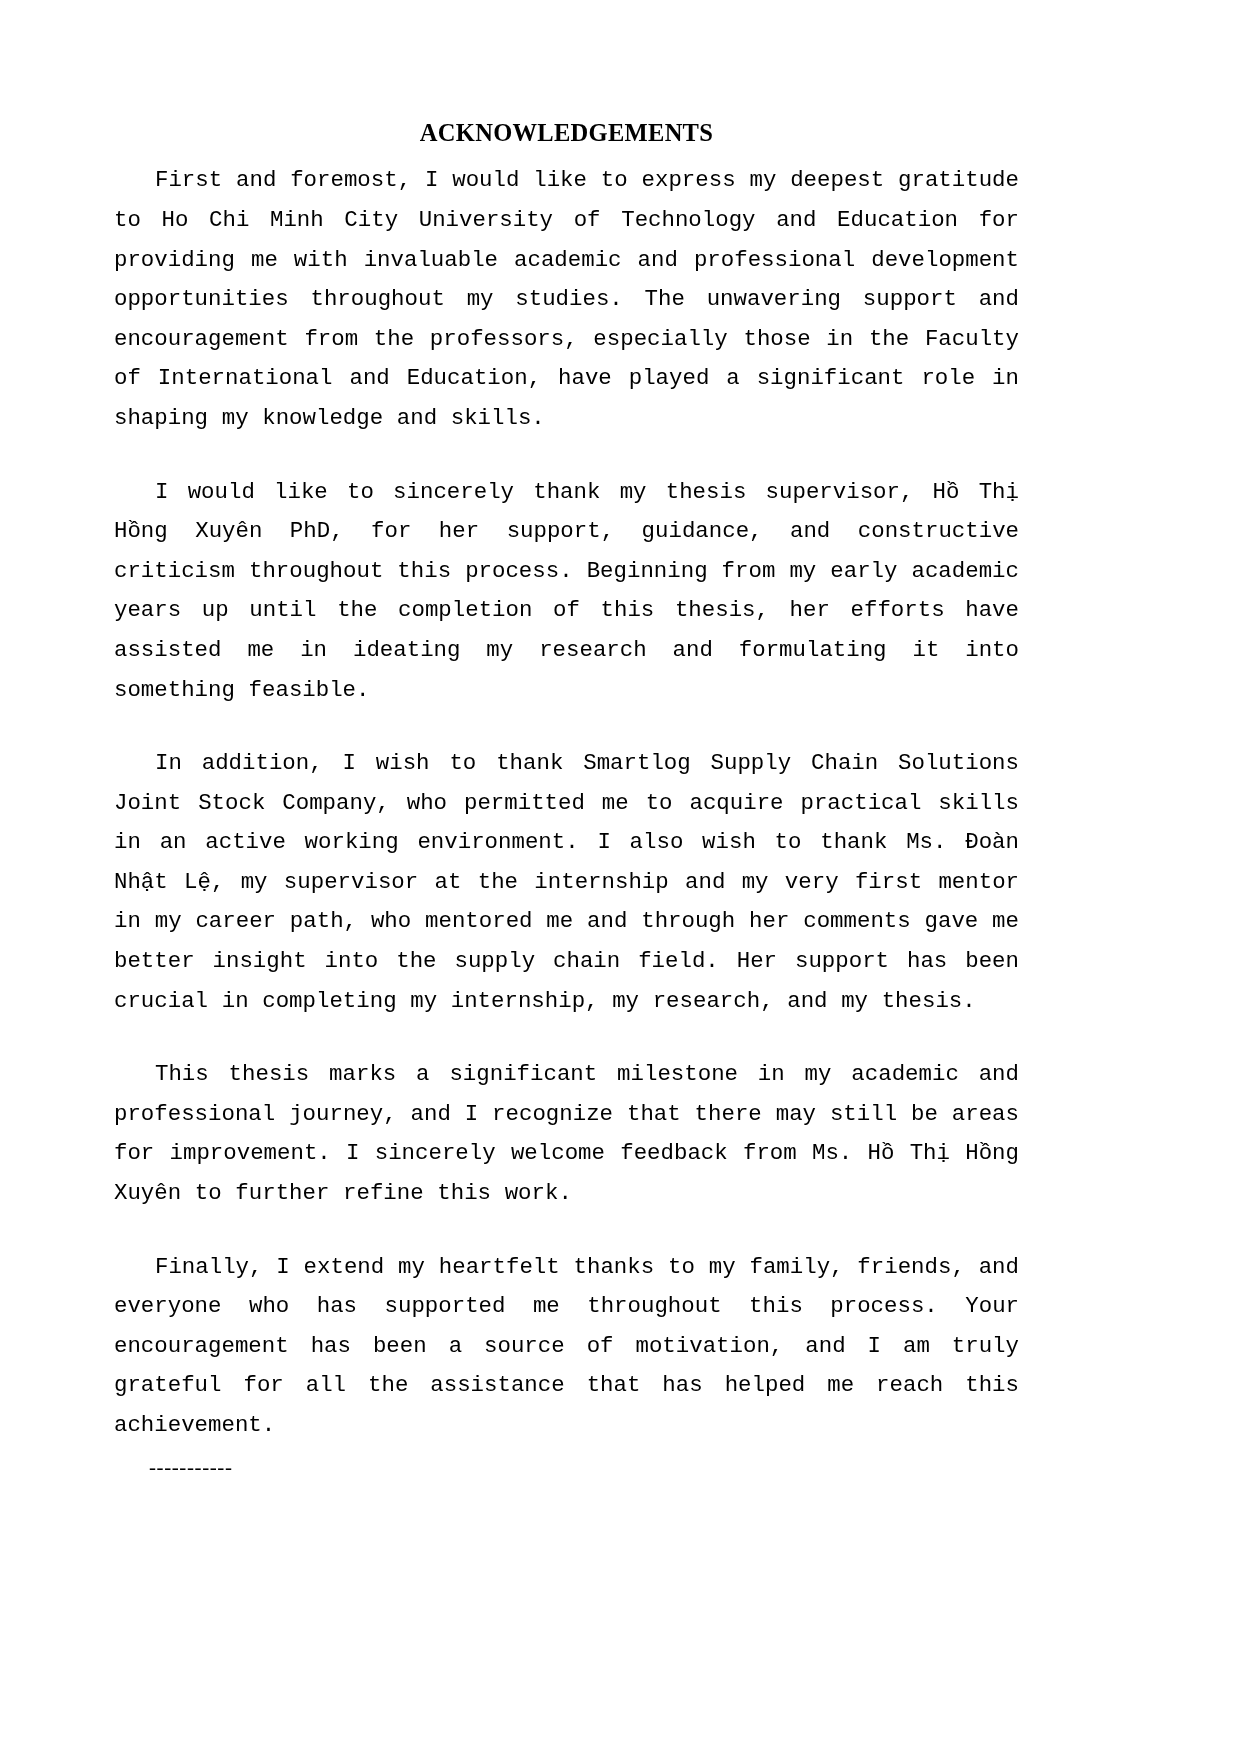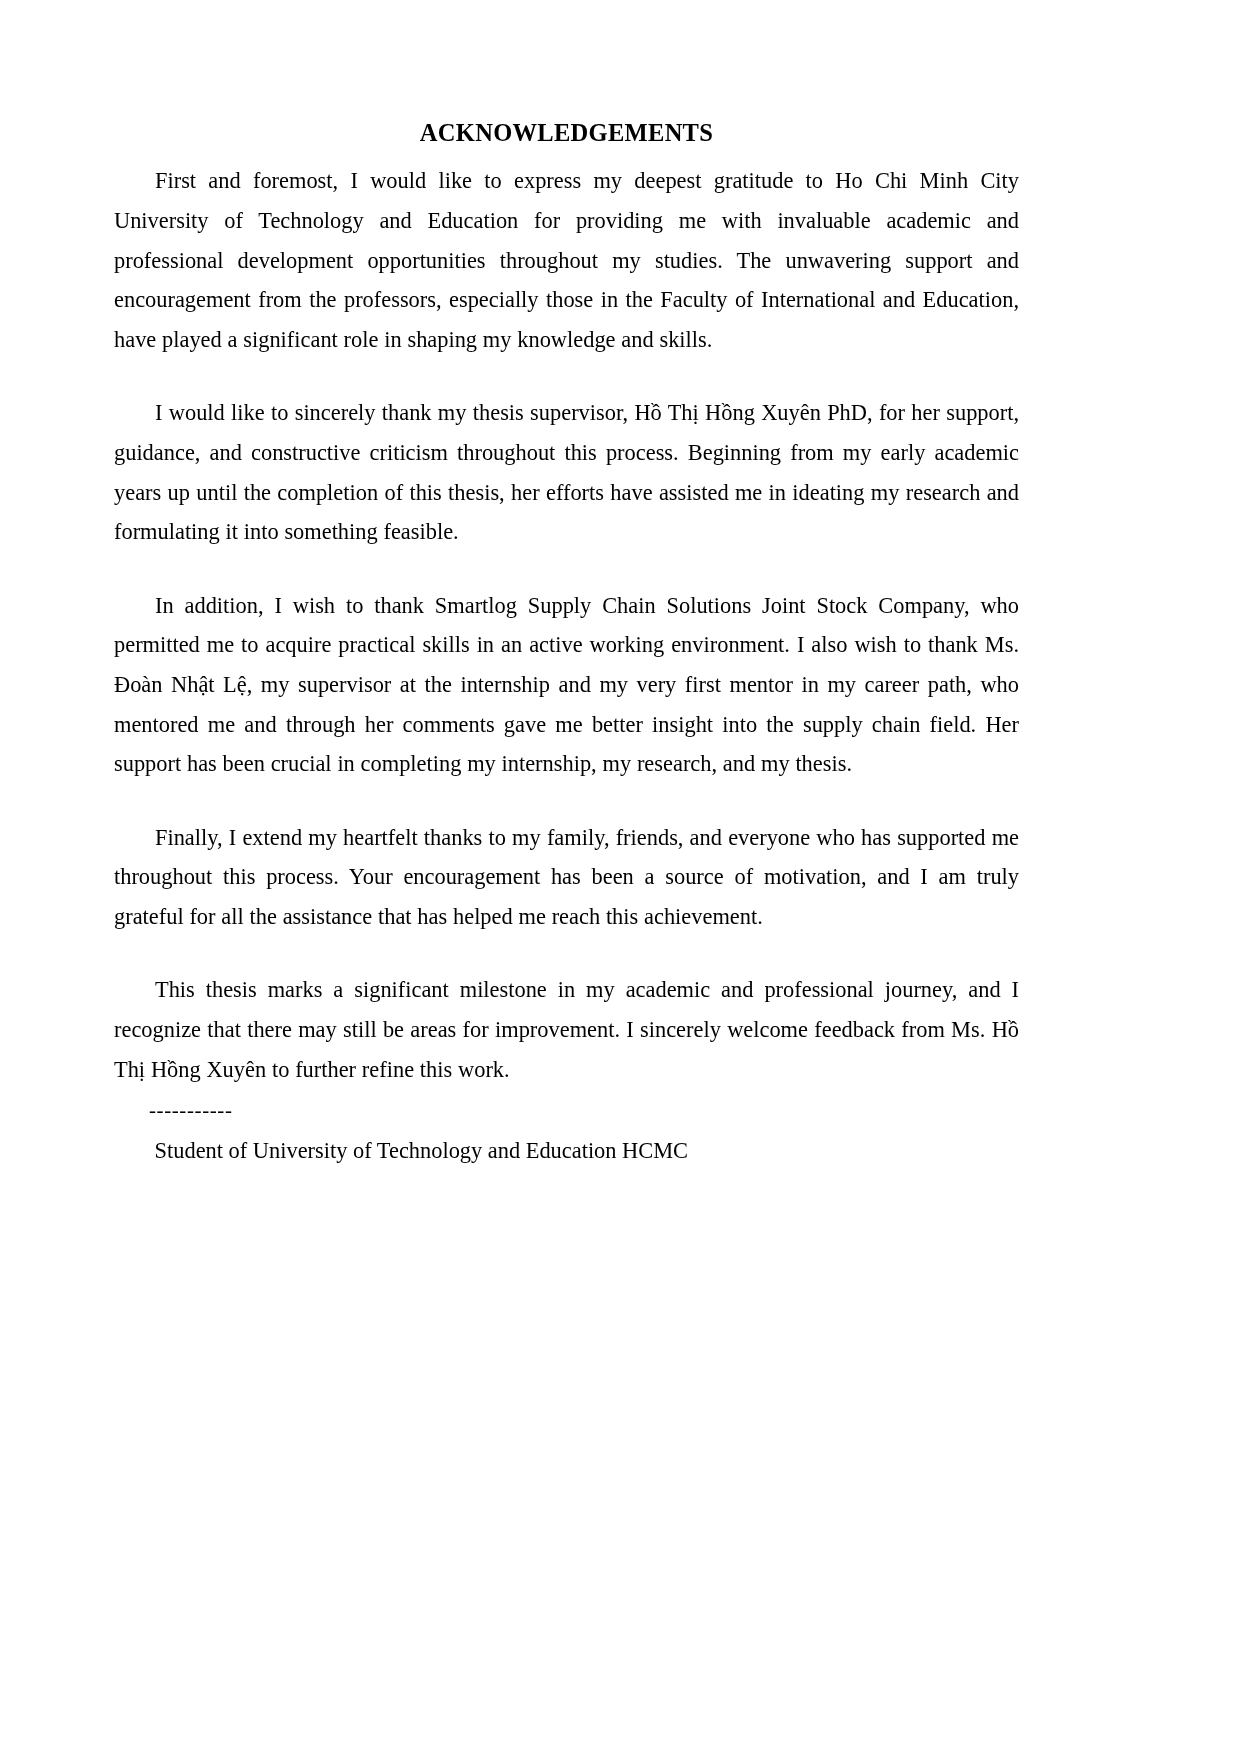--- a/index.html
+++ b/index.html
@@ -41,20 +41,21 @@
   .para {
     text-align: justify;
     text-justify: inter-word;
     font-size: 22.4px;
     line-height: 39.6px;
     margin: 0 0 34px 0;
     text-indent: 41px;
     word-spacing: 0.2px;
     -webkit-hyphens: none;
     hyphens: none;
+    font-family: Liberation Mono, monospace;
   }
   .para:last-of-type {
     margin-bottom: 0;
   }
   .signoff {
     margin-top: 2px;
     font-size: 22.4px;
     line-height: 39.6px;
   }
   .signoff-line {
@@ -90,23 +91,22 @@
   <div class="content">
 
     <h1 class="doc-title">ACKNOWLEDGEMENTS</h1>
 
     <p class="para">First and foremost, I would like to express my deepest gratitude to Ho Chi Minh City University of Technology and Education for providing me with invaluable academic and professional development opportunities throughout my studies. The unwavering support and encouragement from the professors, especially those in the Faculty of International and Education, have played a significant role in shaping my knowledge and skills.</p>
 
     <p class="para">I would like to sincerely thank my thesis supervisor, Hồ Thị Hồng Xuyên PhD, for her support, guidance, and constructive criticism throughout this process. Beginning from my early academic years up until the completion of this thesis, her efforts have assisted me in ideating my research and formulating it into something feasible.</p>
 
     <p class="para">In addition, I wish to thank Smartlog Supply Chain Solutions Joint Stock Company, who permitted me to acquire practical skills in an active working environment. I also wish to thank Ms. Đoàn Nhật Lệ, my supervisor at the internship and my very first mentor in my career path, who mentored me and through her comments gave me better insight into the supply chain field. Her support has been crucial in completing my internship, my research, and my thesis.</p>
 
+    <p class="para">This thesis marks a significant milestone in my academic and professional journey, and I recognize that there may still be areas for improvement. I sincerely welcome feedback from Ms. Hồ Thị Hồng Xuyên to further refine this work.</p>
+
     <p class="para">Finally, I extend my heartfelt thanks to my family, friends, and everyone who has supported me throughout this process. Your encouragement has been a source of motivation, and I am truly grateful for all the assistance that has helped me reach this achievement.</p>
-
-    <p class="para">This thesis marks a significant milestone in my academic and professional journey, and I recognize that there may still be areas for improvement. I sincerely welcome feedback from Ms. Hồ Thị Hồng Xuyên to further refine this work.</p>
 
     <div class="signoff">
       <span class="signoff-line dashes">-----------</span>
-      <span class="signoff-line"> Student of University of Technology and Education HCMC</span>
     </div>
 
   </div>
 </div>
 
 </body></html>

